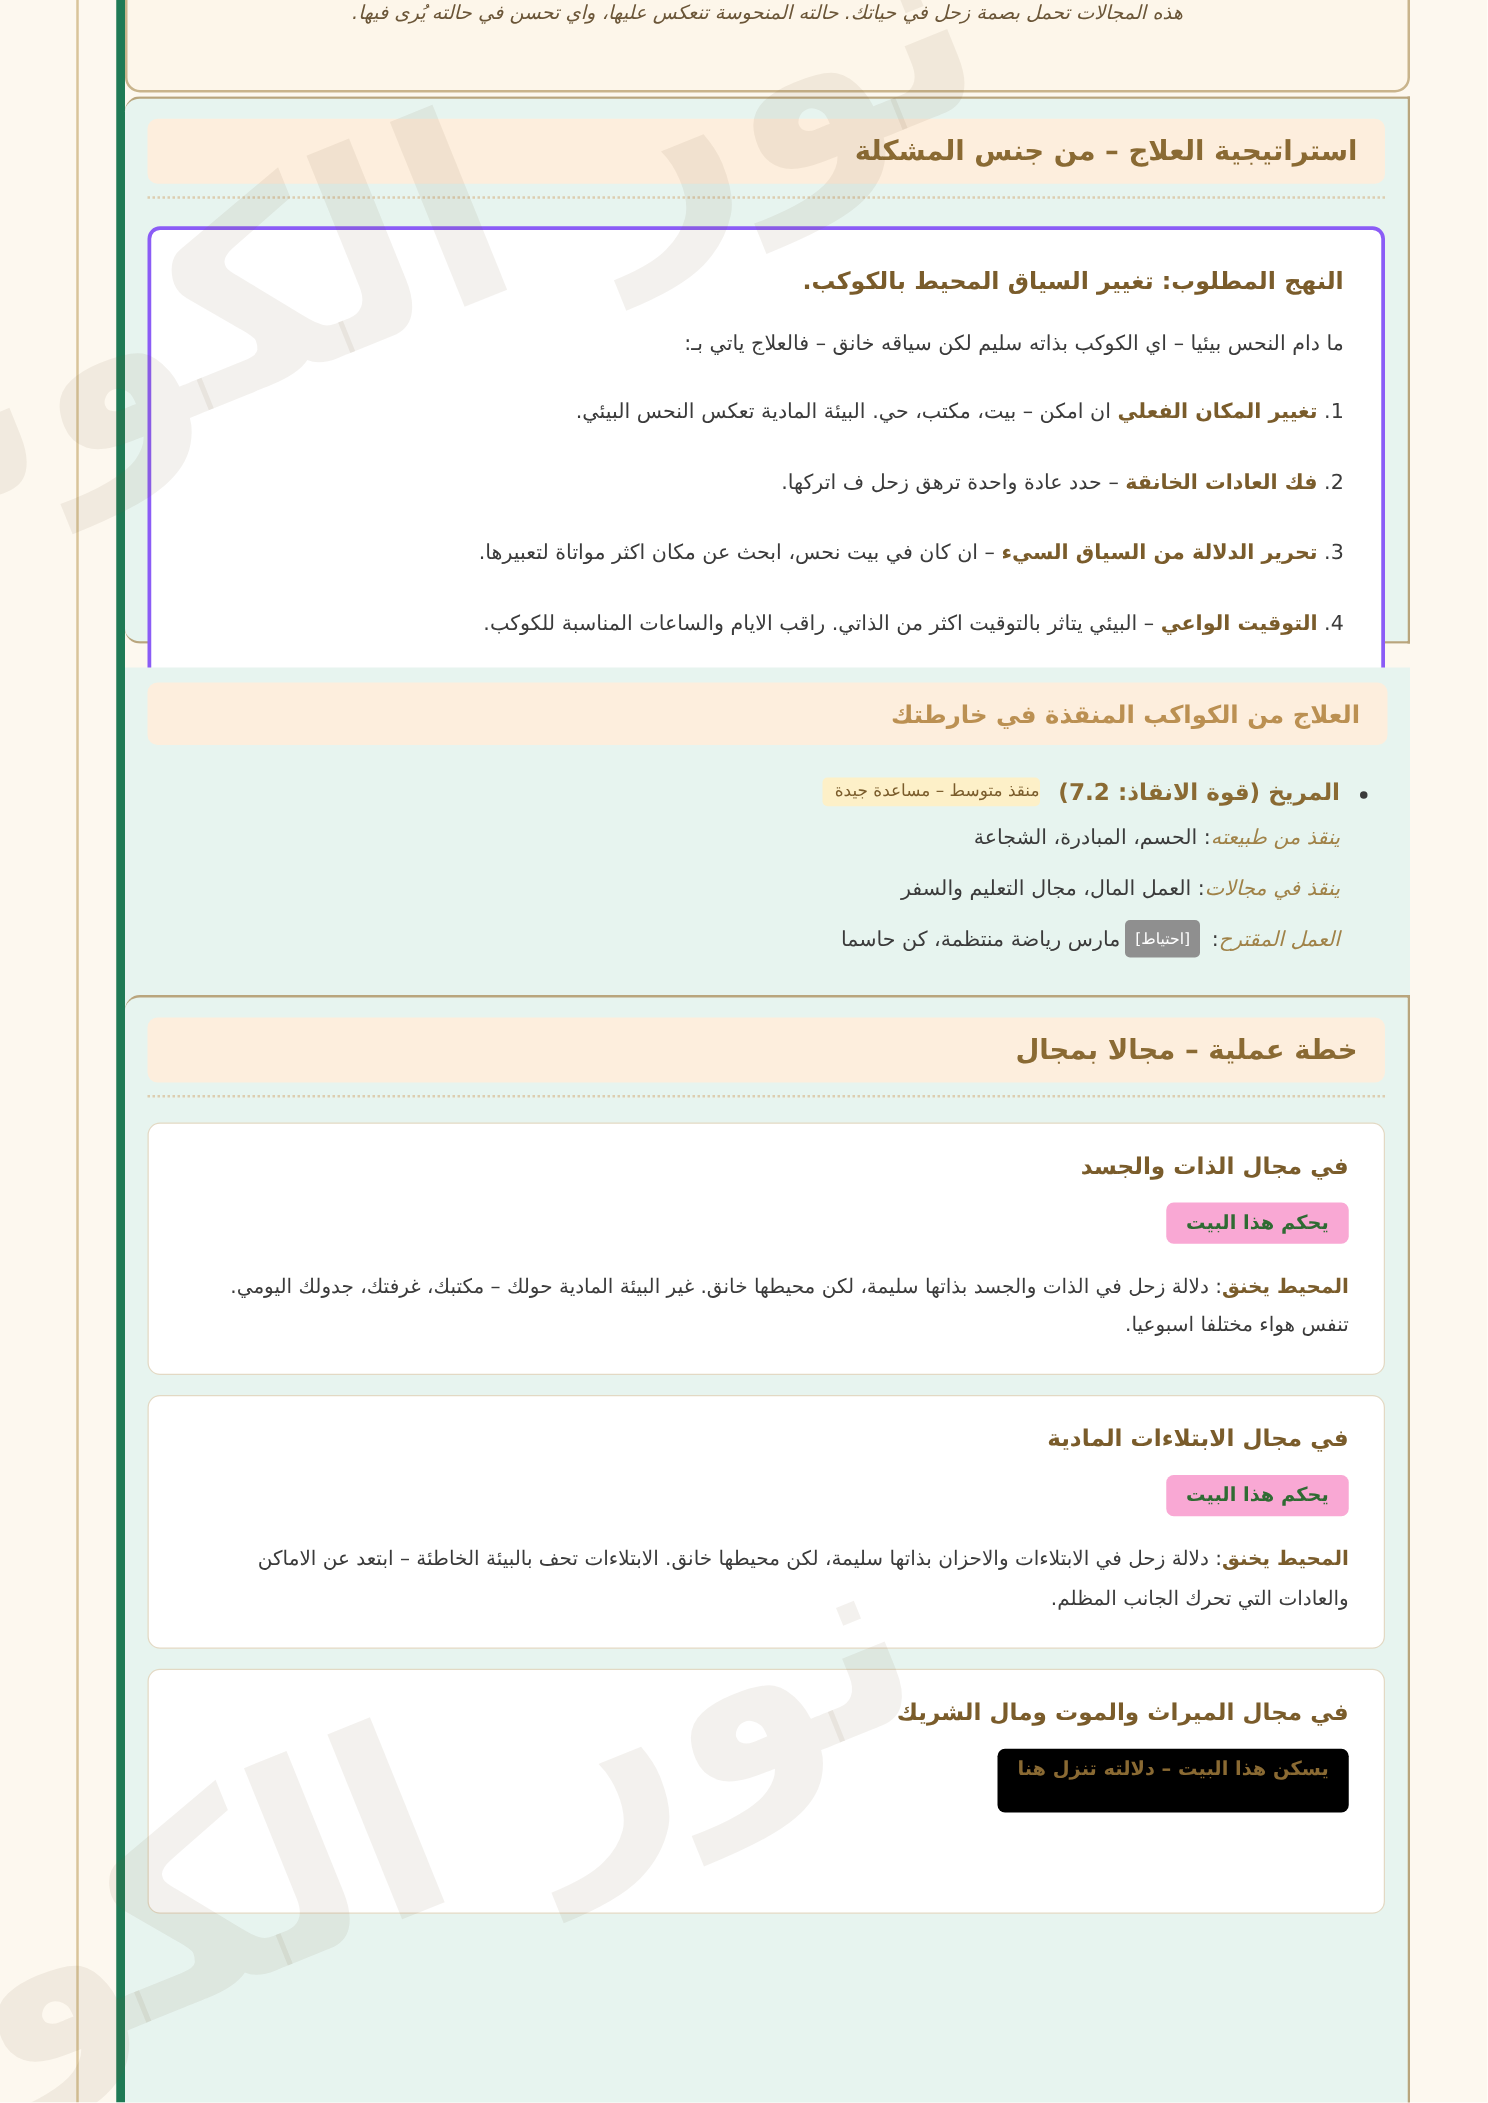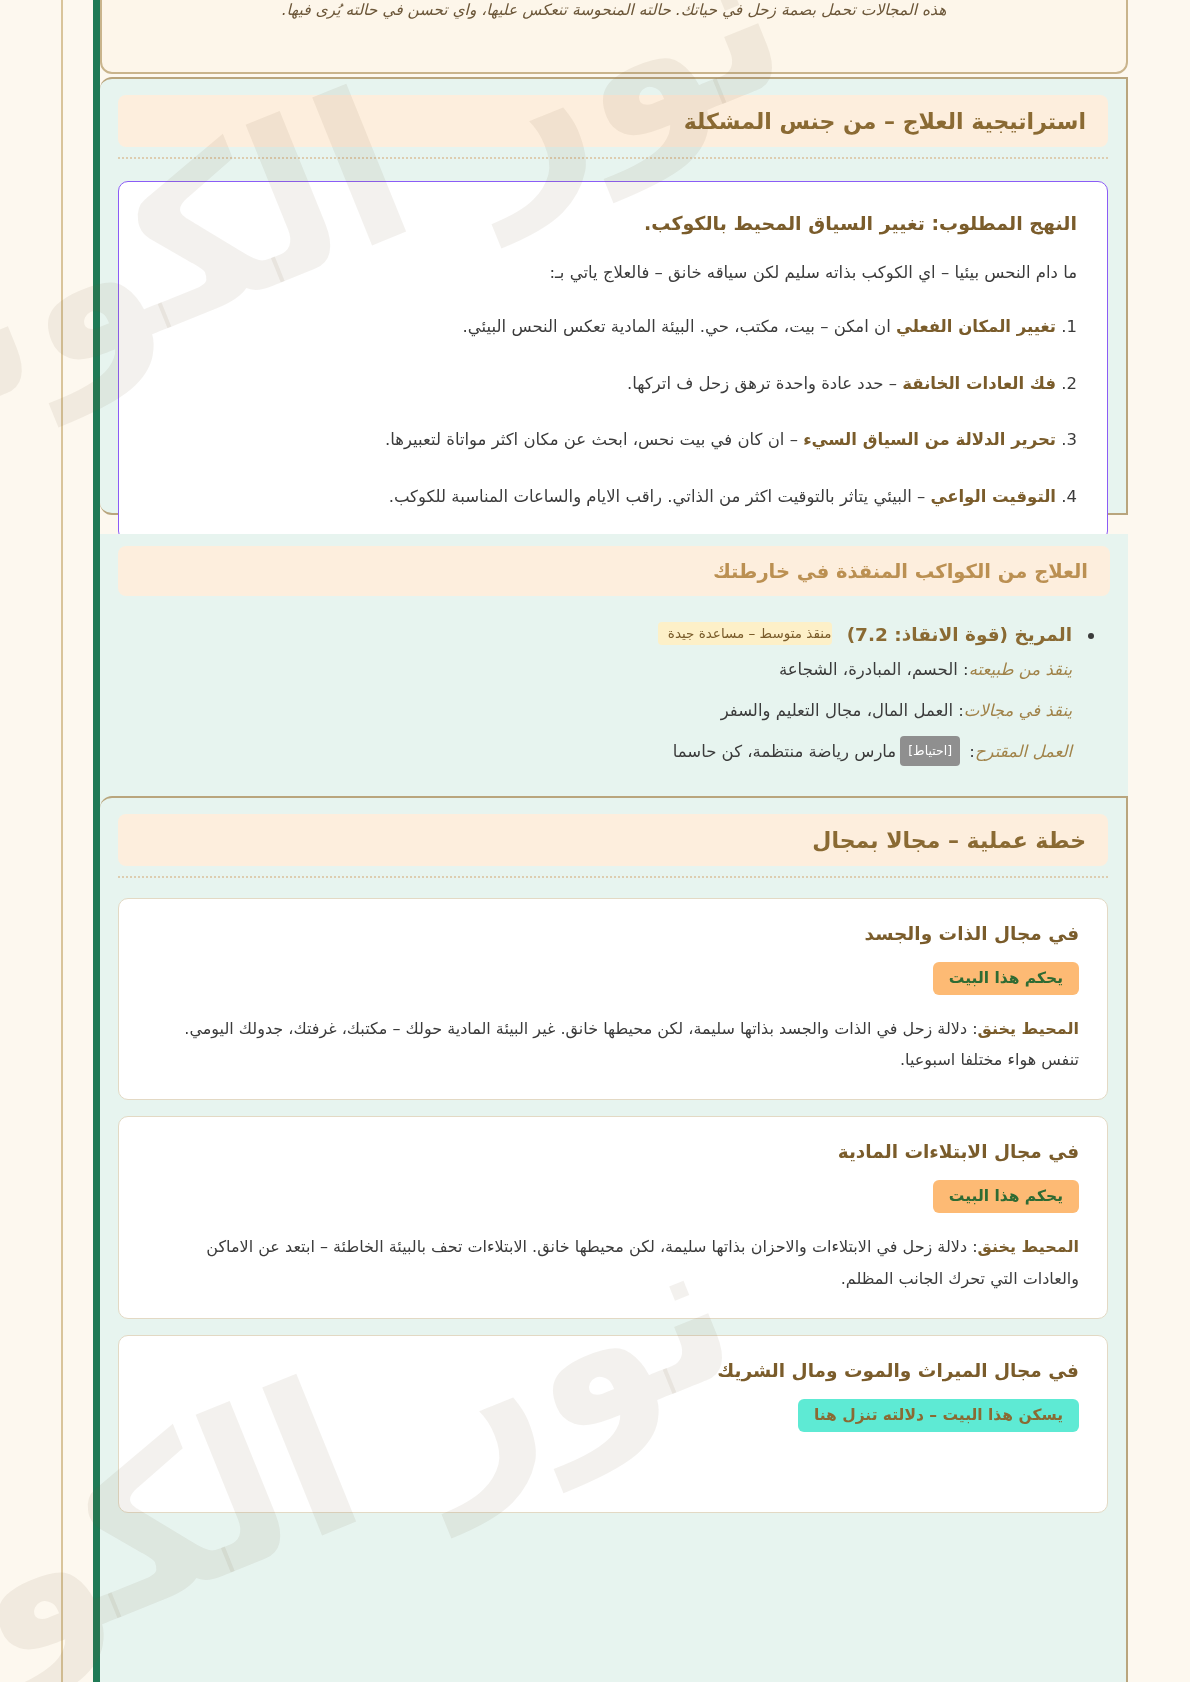--- a/index.html
+++ b/index.html
@@ -113,21 +113,21 @@
   .dotted-sep {
     margin: 10px 18px 0 18px;
     border-top: 2px dotted #ddcdb0;
     height: 0;
   }
 
   
   .white-card {
     margin: 22px 18px 18px 18px;
     background: #ffffff;
-    border: 1px solid #8b5cf6;
+    border: 3px solid #8b5cf6;
     border-radius: 10px;
     padding: 26px 30px 28px 30px;
     text-align: right;
   }
   .lead {
     font-size: 19px;
     font-weight: 700;
     color: #7a5c2b;
     margin: 0 0 20px 0;
     line-height: 1.6;
@@ -214,35 +214,35 @@
   }
   .domain-card.first { margin-top: 20px; }
   .domain-title {
     font-size: 18.5px;
     font-weight: 700;
     color: #7a5c2b;
     margin-bottom: 18px;
   }
   .badge-green {
     display: inline-block;
-    background: #fdba74;
+    background: #f9a8d4;
     color: #2f6b33;
     font-size: 15.5px;
     font-weight: 700;
     padding: 7px 16px 8px 16px;
     border-radius: 6px;
     margin-left: 24px;
   }
   .badge-peach {
     display: inline-block;
-    background: #5eead4;
+    background: #000000;
     color: #8a6a33;
     font-size: 15.5px;
     font-weight: 700;
-    padding: 7px 16px 8px 16px;
+    padding: 7px 16px 26px 16px;
     border-radius: 6px;
   }
   .domain-body {
     margin-top: 18px;
     font-size: 16px;
     color: #3b3b3b;
     line-height: 1.95;
   }
   .domain-body .bold { font-weight: 700; color: #7a5c2b; }
 </style>

